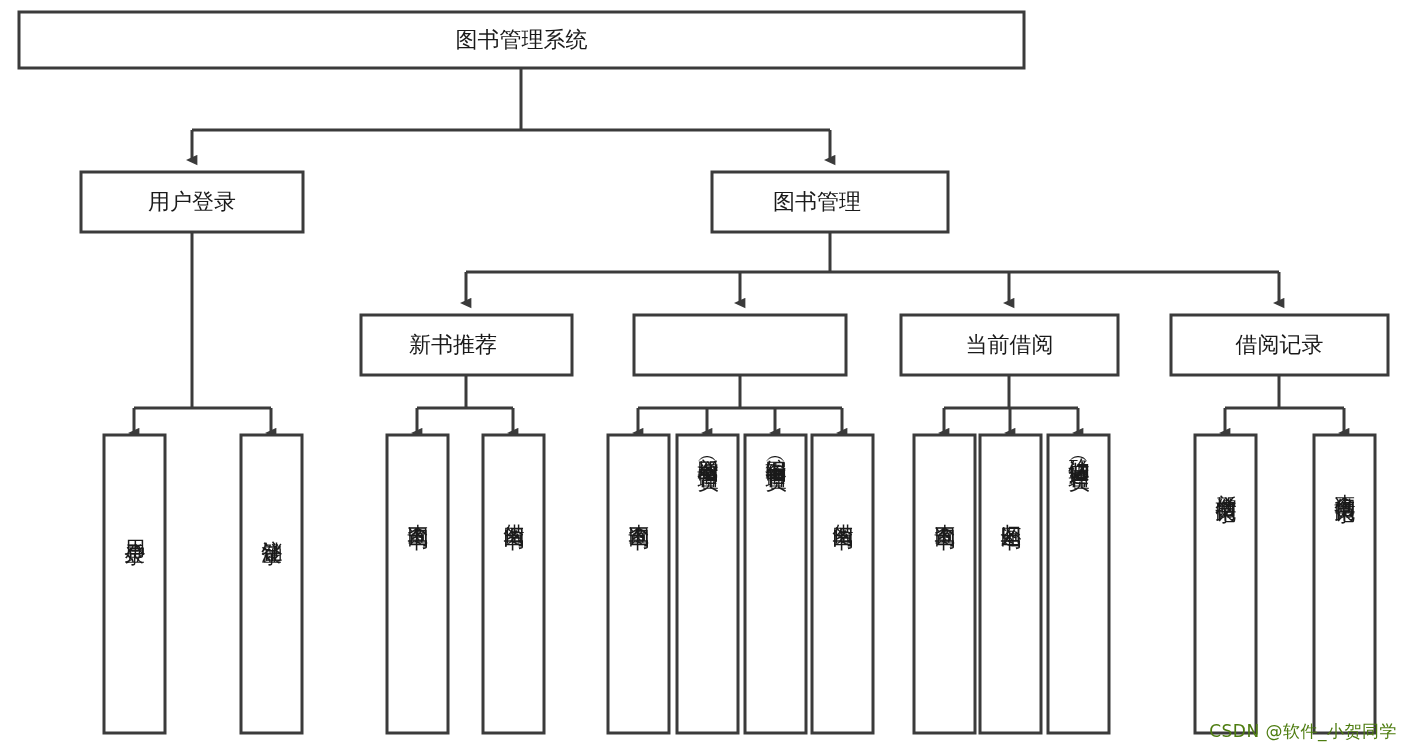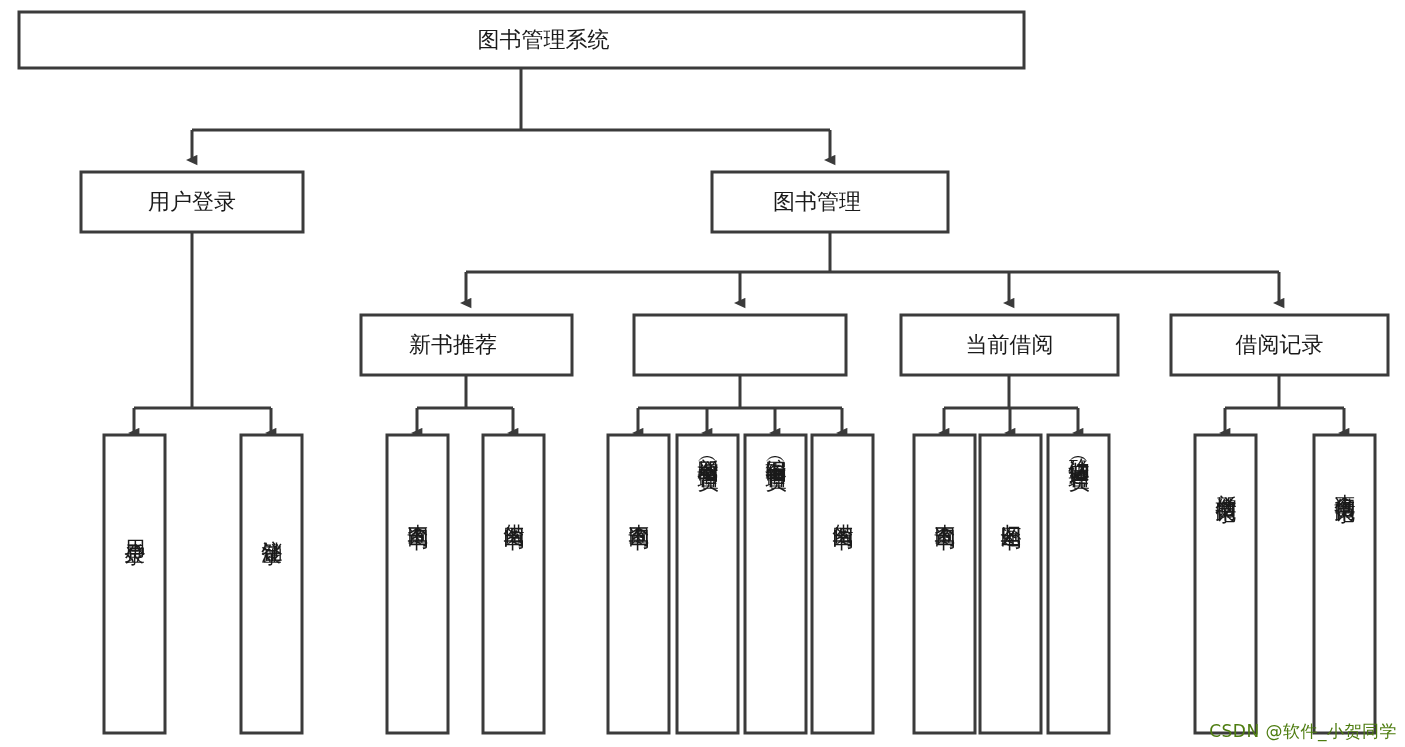--- a/index.html
+++ b/index.html
@@ -169,21 +169,21 @@
     <rect class="node-rect" x="812" y="435" width="61" height="298"></rect>
 
     <rect class="node-rect" x="914" y="435" width="61" height="298"></rect>
     <rect class="node-rect" x="980" y="435" width="61" height="298"></rect>
     <rect class="node-rect" x="1048" y="435" width="61" height="298"></rect>
 
     <rect class="node-rect" x="1195" y="435" width="61" height="298"></rect>
     <rect class="node-rect" x="1314" y="435" width="61" height="298"></rect>
   </svg>
 
-  <div class="hlabel-wrap" style="left:19px; top:12px; width:1005px; height:56px;margin-left:22px;">
+  <div class="hlabel-wrap" style="left:19px; top:12px; width:1005px; height:56px;">
     <span class="hlabel">图书管理系统</span>
   </div>
 
   <div class="hlabel-wrap" style="left:81px; top:172px; width:222px; height:60px;">
     <span class="hlabel">用户登录</span>
   </div>
   <div class="hlabel-wrap" style="left:712px; top:172px; width:210px; height:60px;text-align:center;">
     <span class="hlabel">图书管理</span>
   </div>
 

